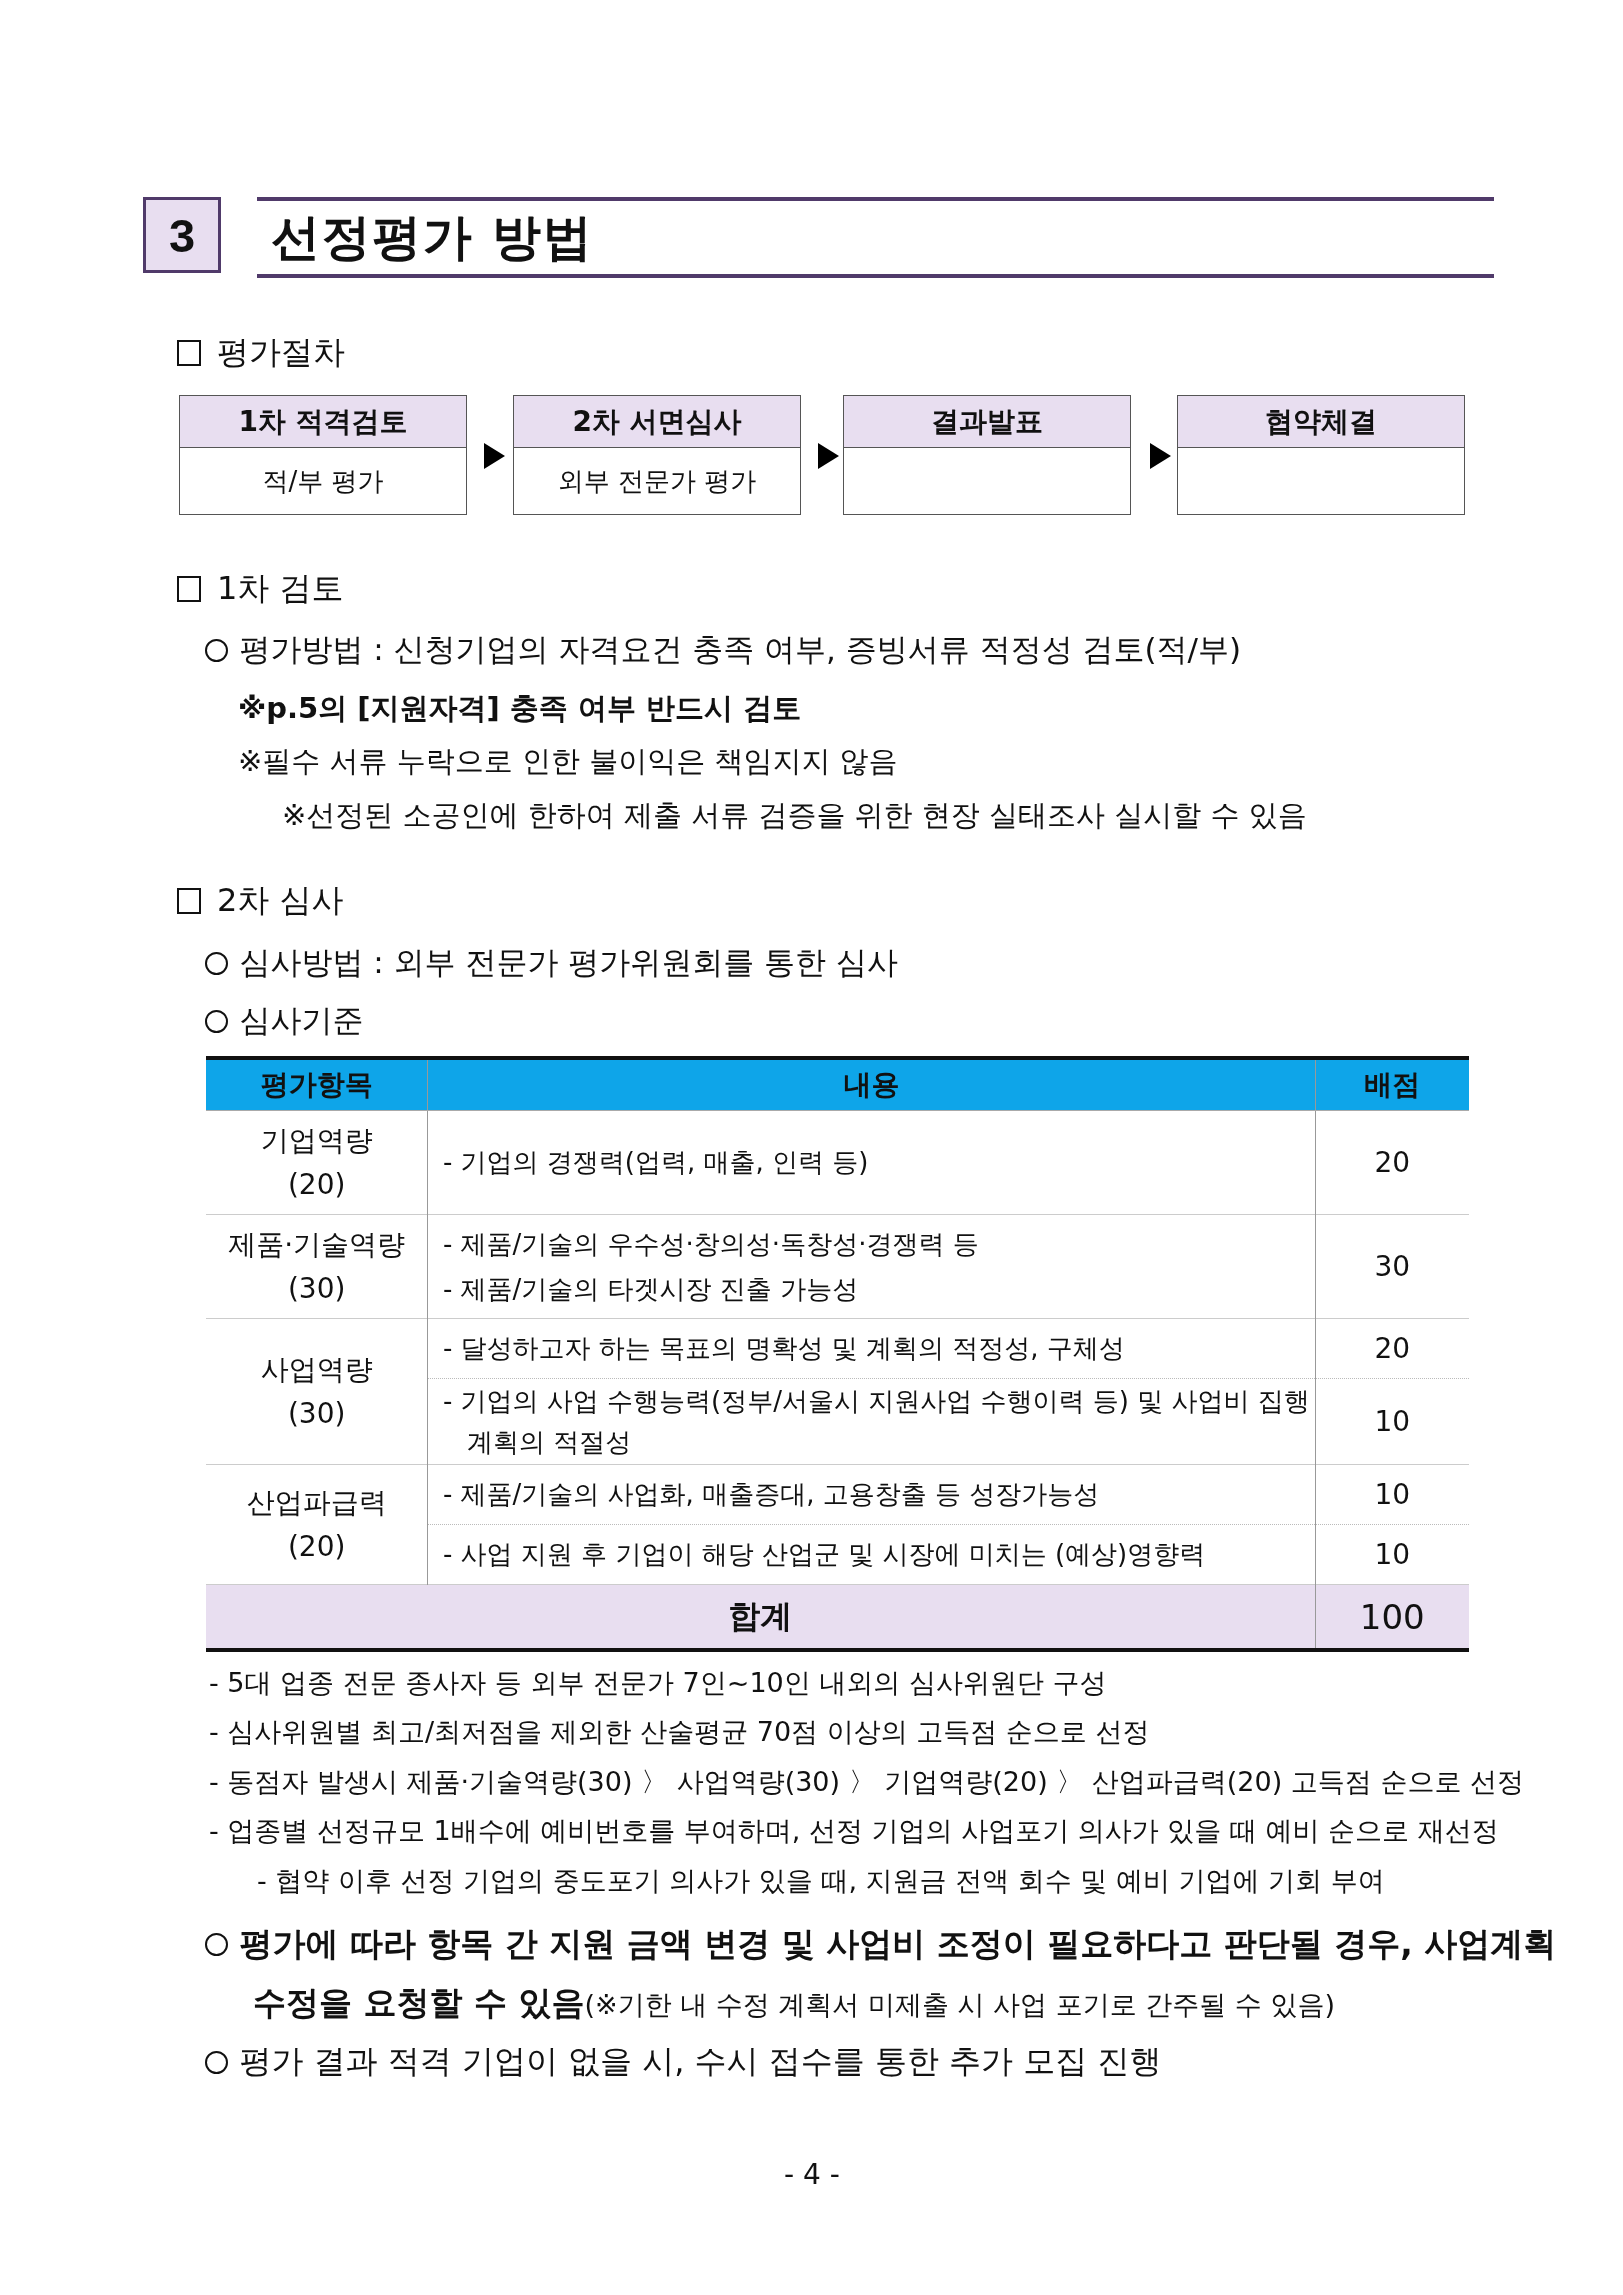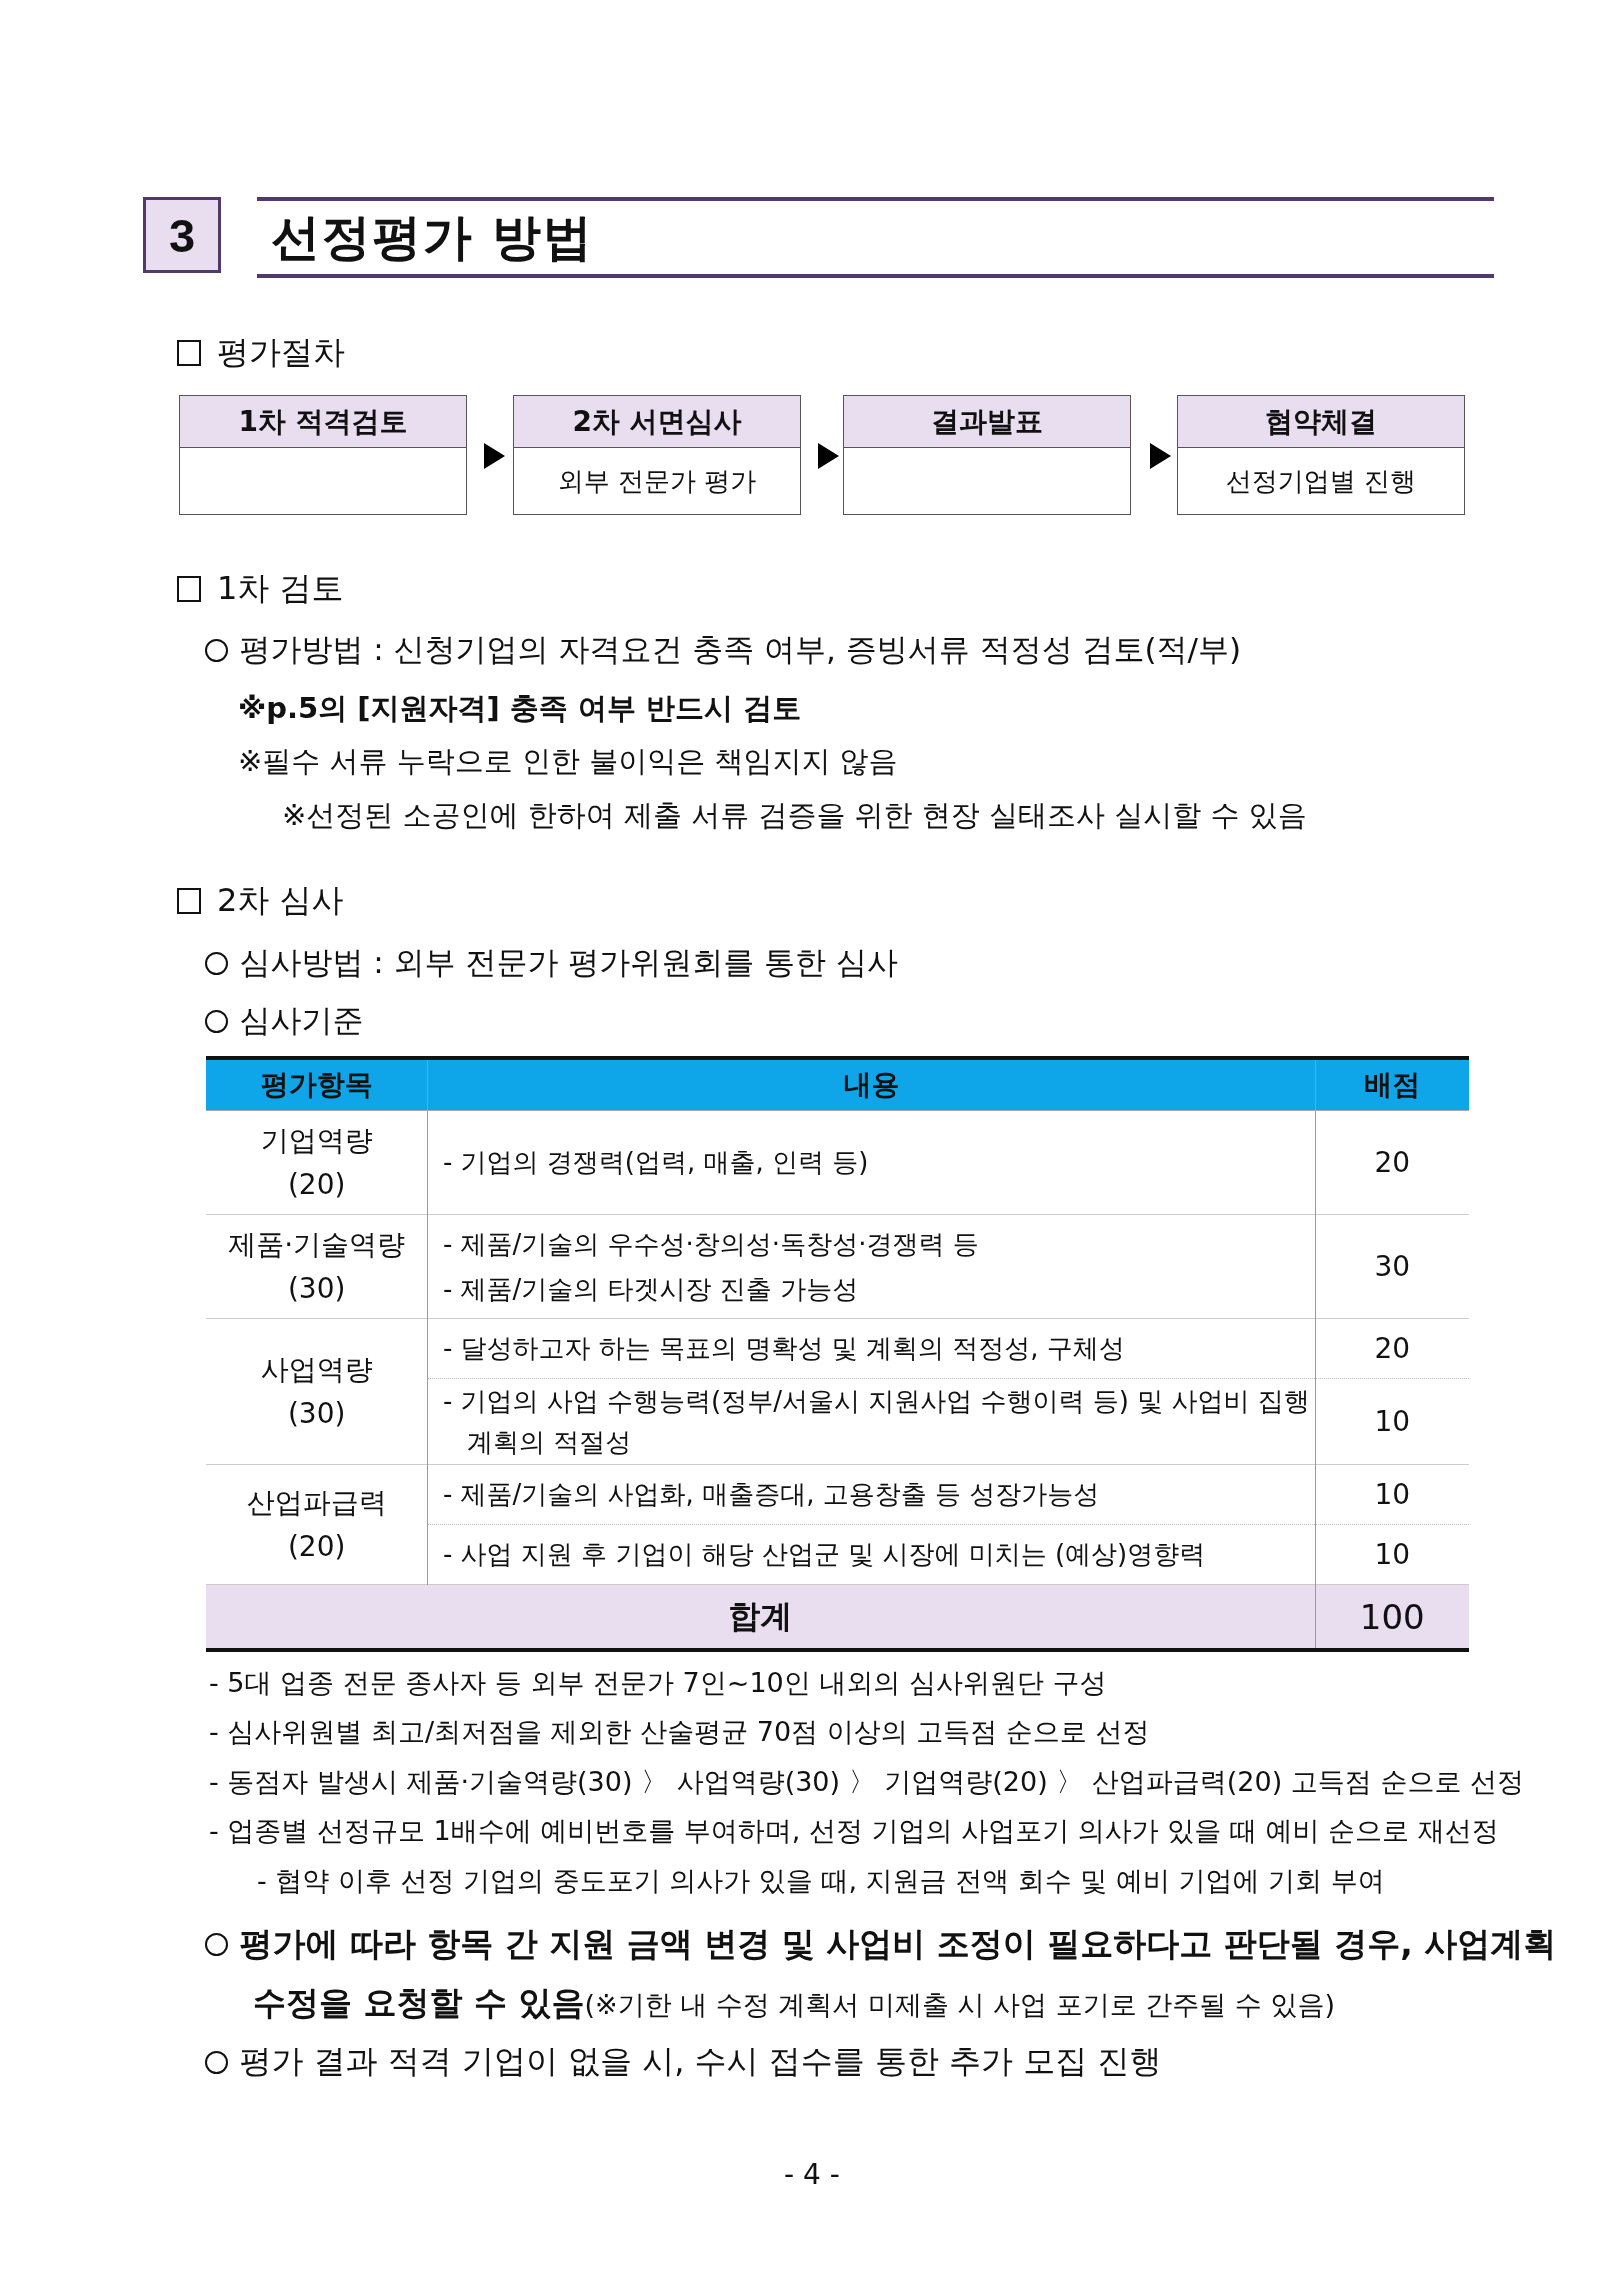--- a/index.html
+++ b/index.html
@@ -54,34 +54,34 @@
 <div class="abs sec-title">선정평가 방법</div>
 <div class="abs sec-line" style="top:274px;"></div>
 
 <div class="abs h2" style="top:331px;">
   <span class="sq"></span>
   <span>평가절차</span>
 </div>
 
 <div class="abs step" style="left:179px;">
   <div class="step-head">1차 적격검토</div>
+  <div class="step-body">적/부 평가</div>
 </div>
 <div class="abs arrow" style="left:484px;"></div>
 <div class="abs step" style="left:513px;">
   <div class="step-head">2차 서면심사</div>
   <div class="step-body">외부 전문가 평가</div>
 </div>
 <div class="abs arrow" style="left:818px;"></div>
 <div class="abs step" style="left:843px;">
   <div class="step-head">결과발표</div>
 </div>
 <div class="abs arrow" style="left:1150px;"></div>
 <div class="abs step" style="left:1177px;">
   <div class="step-head">협약체결</div>
-  <div class="step-body">선정기업별 진행</div>
 </div>
 
 <div class="abs h2" style="top:567px;">
   <span class="sq"></span>
   <span>1차 검토</span>
 </div>
 <div class="abs bullet" style="top:629px;">
   <span class="circ"></span>
   <span>평가방법 : 신청기업의 자격요건 충족 여부, 증빙서류 적정성 검토(적/부)</span>
 </div>

